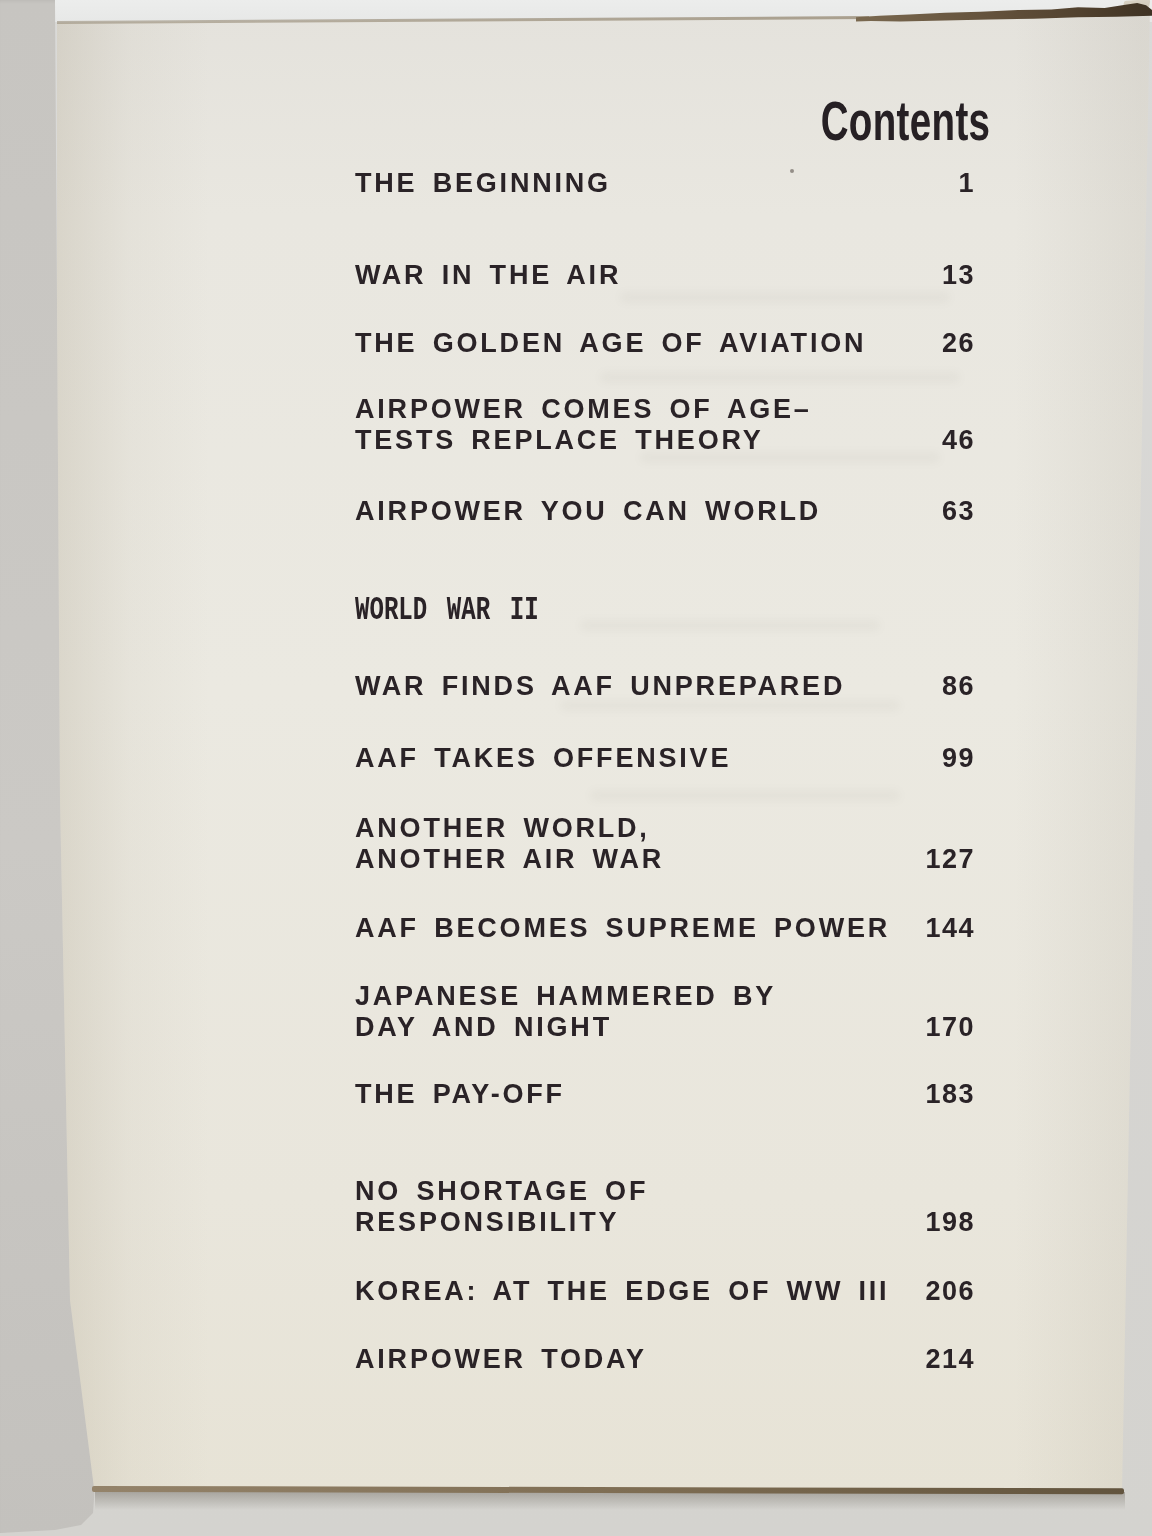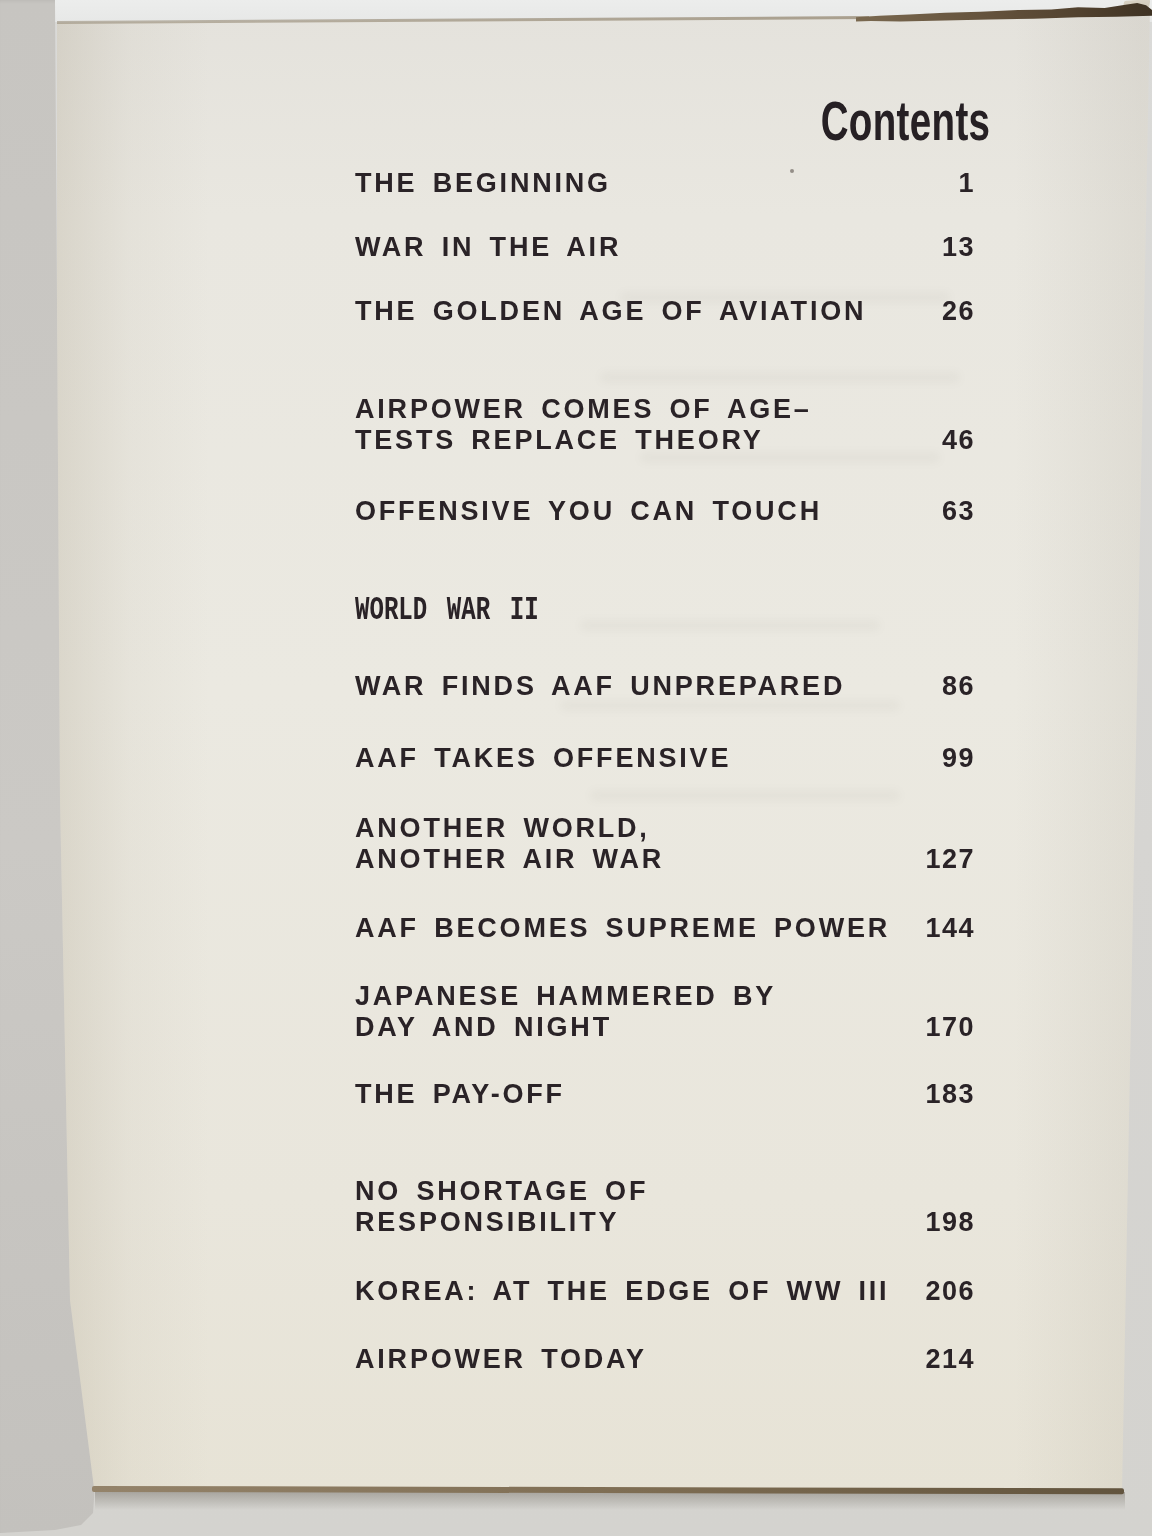--- a/index.html
+++ b/index.html
@@ -108,22 +108,22 @@
   .toc-row {
     position: absolute; left: 355px; width: 620px;
     display: flex; justify-content: space-between; align-items: flex-end;
     font-weight: bold; font-size: 27px; line-height: 31px;
     color: #2a2327;
   }
   .toc-row .t { white-space: pre-line; letter-spacing: 2.8px; word-spacing: 5px; }
   .toc-row .n { letter-spacing: 1.5px; }
 
   .r1  { top: 168px; }
-  .r2  { top: 232px; }
-  .r3  { top: 296px; gap: 12px; }
+  .r2  { top: 260px; }
+  .r3  { top: 328px; gap: 12px; }
   .r4  { top: 394px; }
   .r5  { top: 496px; }
   .r6  { top: 671px; }
   .r7  { top: 743px; }
   .r8  { top: 813px; gap: 24px; }
   .r9  { top: 913px; gap: 6px; }
   .r10 { top: 981px; }
   .r11 { top: 1079px; }
   .r12 { top: 1176px; }
   .r13 { top: 1276px; gap: 32px; }
@@ -177,21 +177,21 @@
     <div class="toc-row r3">
       <span class="t">THE GOLDEN AGE OF AVIATION</span>
       <span class="n">26</span>
     </div>
     <div class="toc-row r4">
       <span class="t">AIRPOWER COMES OF AGE–
 TESTS REPLACE THEORY</span>
       <span class="n">46</span>
     </div>
     <div class="toc-row r5">
-      <span class="t">OFFENSIVE YOU CAN TOUCH</span>
+      <span class="t">AIRPOWER YOU CAN WORLD</span>
       <span class="n">63</span>
     </div>
 
     <div class="section-header">
       <span class="condensed-header">WORLD WAR II</span>
     </div>
 
     <div class="toc-row r6">
       <span class="t">WAR FINDS AAF UNPREPARED</span>
       <span class="n">86</span>

